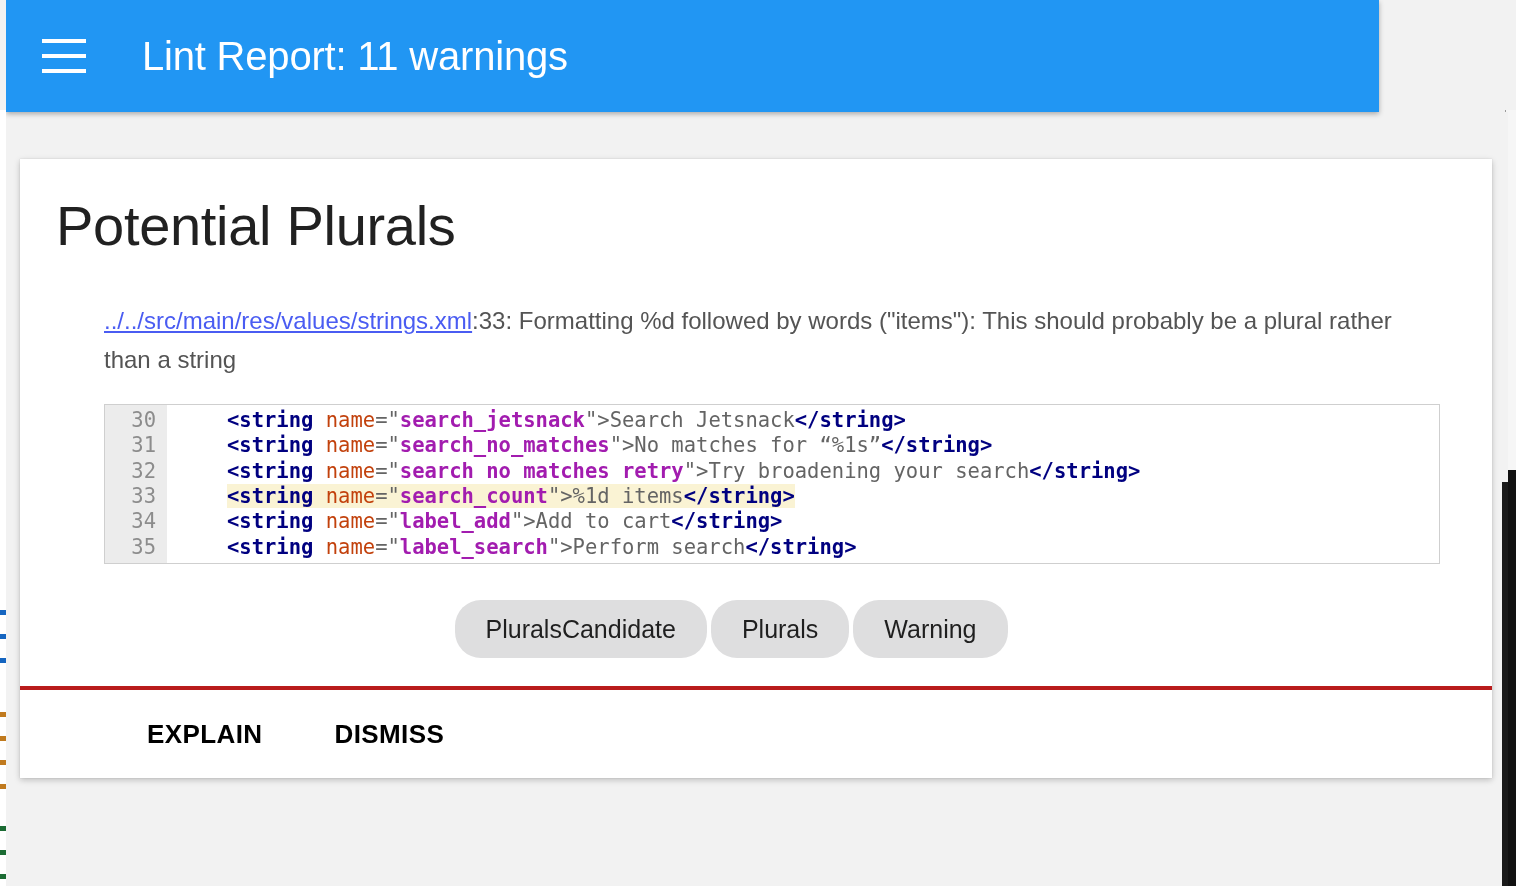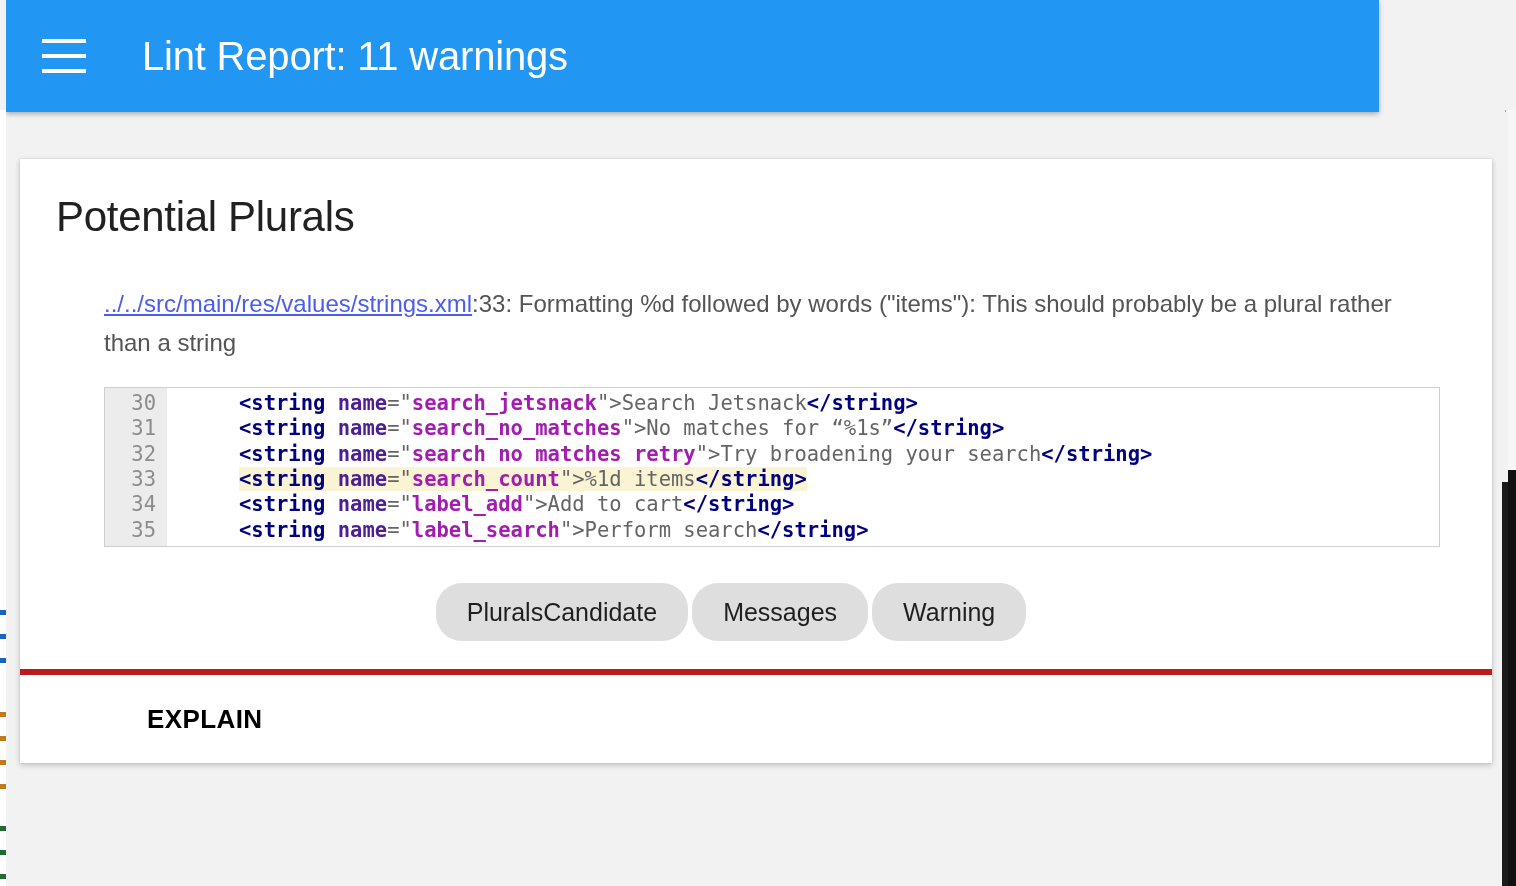--- a/index.html
+++ b/index.html
@@ -103,21 +103,21 @@
     left: 14px;
     top: 47px;
     width: 1472px;
     background: #ffffff;
     box-shadow: 0 2px 6px rgba(0,0,0,0.22), 0 0 1px rgba(0,0,0,0.14);
   }
   #card-body {
     padding: 34px 46px 28px 36px;
   }
   #issue-title {
-    font-size: 42px;
+    font-size: 56px;
     font-weight: 400;
     color: #212121;
     margin: 0 0 44px 0;
     letter-spacing: -0.3px;
   }
   #issue-description {
     font-size: 24px;
     line-height: 1.62;
     color: #545454;
     margin: 0 0 24px 48px;
@@ -147,42 +147,41 @@
     left: 0; top: 0;
     width: 62px;
     height: 100%;
     background: #ececec;
   }
   .code-line {
     position: relative;
     display: flex;
     white-space: pre;
     height: 25.4px;
-    gap: 12px;
   }
   .code-line .ln {
     width: 62px;
     min-width: 62px;
     text-align: right;
     padding-right: 11px;
     box-sizing: border-box;
     color: #8c8c8c;
     position: relative;
     z-index: 2;
   }
   .code-line .src {
     padding-left: 60px;
     position: relative;
     z-index: 2;
   }
   .code-line.highlight .src-inner {
     background: #faf3d4;
   }
   .tok-tag  { color: #000080; font-weight: bold; }
-  .tok-attr { color: #4c1d95; font-weight: bold; }
+  .tok-attr { color: #c2410c; font-weight: normal; }
   .tok-val  { color: #a21caf; font-weight: bold; }
   .tok-txt  { color: #646464; }
 
   
   #chip-row {
     display: flex;
     justify-content: center;
     gap: 4px;
     margin-top: 36px;
     padding-right: 40px;
@@ -196,21 +195,21 @@
     align-items: center;
     justify-content: center;
     font-size: 25px;
     color: #1f1f1f;
     cursor: pointer;
     white-space: nowrap;
   }
 
   
   #card-footer {
-    border-top: 6px solid #b91c1c;
+    border-top: 4px solid #b91c1c;
     height: 88px;
     display: flex;
     align-items: center;
     padding-left: 113px;
   }
   .footer-btn {
     font-size: 26px;
     font-weight: bold;
     color: #000000;
     letter-spacing: 0.4px;
@@ -286,28 +285,29 @@
               <div class="code-line"><div class="ln">31</div><div class="src"><span class="src-inner"><span class="tok-tag">&lt;string </span><span class="tok-attr">name</span><span class="tok-txt">=</span><span class="tok-txt">"</span><span class="tok-val">search_no_matches</span><span class="tok-txt">"&gt;</span><span class="tok-txt">No matches for “%1s”</span><span class="tok-tag">&lt;/string&gt;</span></span></div></div>
               <div class="code-line"><div class="ln">32</div><div class="src"><span class="src-inner"><span class="tok-tag">&lt;string </span><span class="tok-attr">name</span><span class="tok-txt">=</span><span class="tok-txt">"</span><span class="tok-val">search no matches retry</span><span class="tok-txt">"&gt;</span><span class="tok-txt">Try broadening your search</span><span class="tok-tag">&lt;/string&gt;</span></span></div></div>
               <div class="code-line highlight"><div class="ln">33</div><div class="src"><span class="src-inner"><span class="tok-tag">&lt;string </span><span class="tok-attr">name</span><span class="tok-txt">=</span><span class="tok-txt">"</span><span class="tok-val">search_count</span><span class="tok-txt">"&gt;</span><span class="tok-txt">%1d items</span><span class="tok-tag">&lt;/string&gt;</span></span></div></div>
               <div class="code-line"><div class="ln">34</div><div class="src"><span class="src-inner"><span class="tok-tag">&lt;string </span><span class="tok-attr">name</span><span class="tok-txt">=</span><span class="tok-txt">"</span><span class="tok-val">label_add</span><span class="tok-txt">"&gt;</span><span class="tok-txt">Add to cart</span><span class="tok-tag">&lt;/string&gt;</span></span></div></div>
               <div class="code-line"><div class="ln">35</div><div class="src"><span class="src-inner"><span class="tok-tag">&lt;string </span><span class="tok-attr">name</span><span class="tok-txt">=</span><span class="tok-txt">"</span><span class="tok-val">label_search</span><span class="tok-txt">"&gt;</span><span class="tok-txt">Perform search</span><span class="tok-tag">&lt;/string&gt;</span></span></div></div>
             </div>
         </div>
 
         <div id="chip-row">
             <div class="chip">PluralsCandidate</div>
-            <div class="chip">Messages</div>
+            <div class="chip">Plurals</div>
             <div class="chip">Warning</div>
           </div>
 
       </div>
 
       <div id="card-footer">
         <button class="footer-btn" id="explain-button">EXPLAIN</button>
+        <button class="footer-btn" id="dismiss-button">DISMISS</button>
       </div>
 
     </div>
 
   </div>
 
   <div id="page-scrollbar">
     <div id="page-scrollbar-thumb"></div>
   </div>
 

